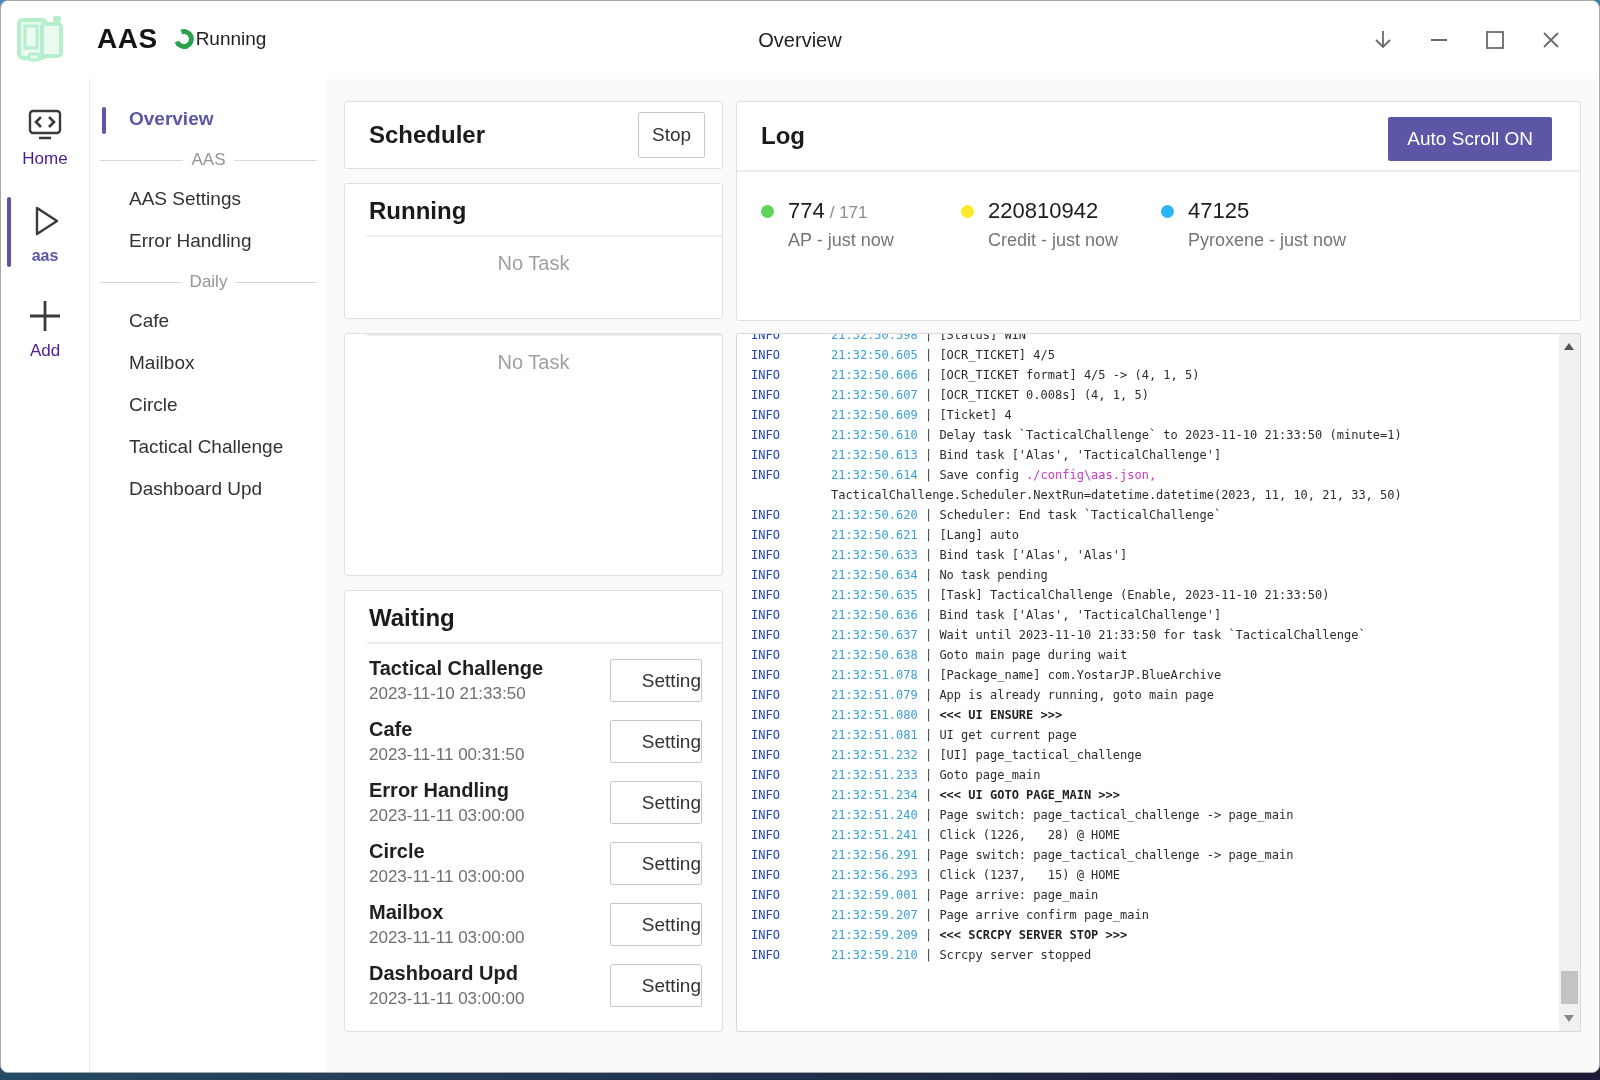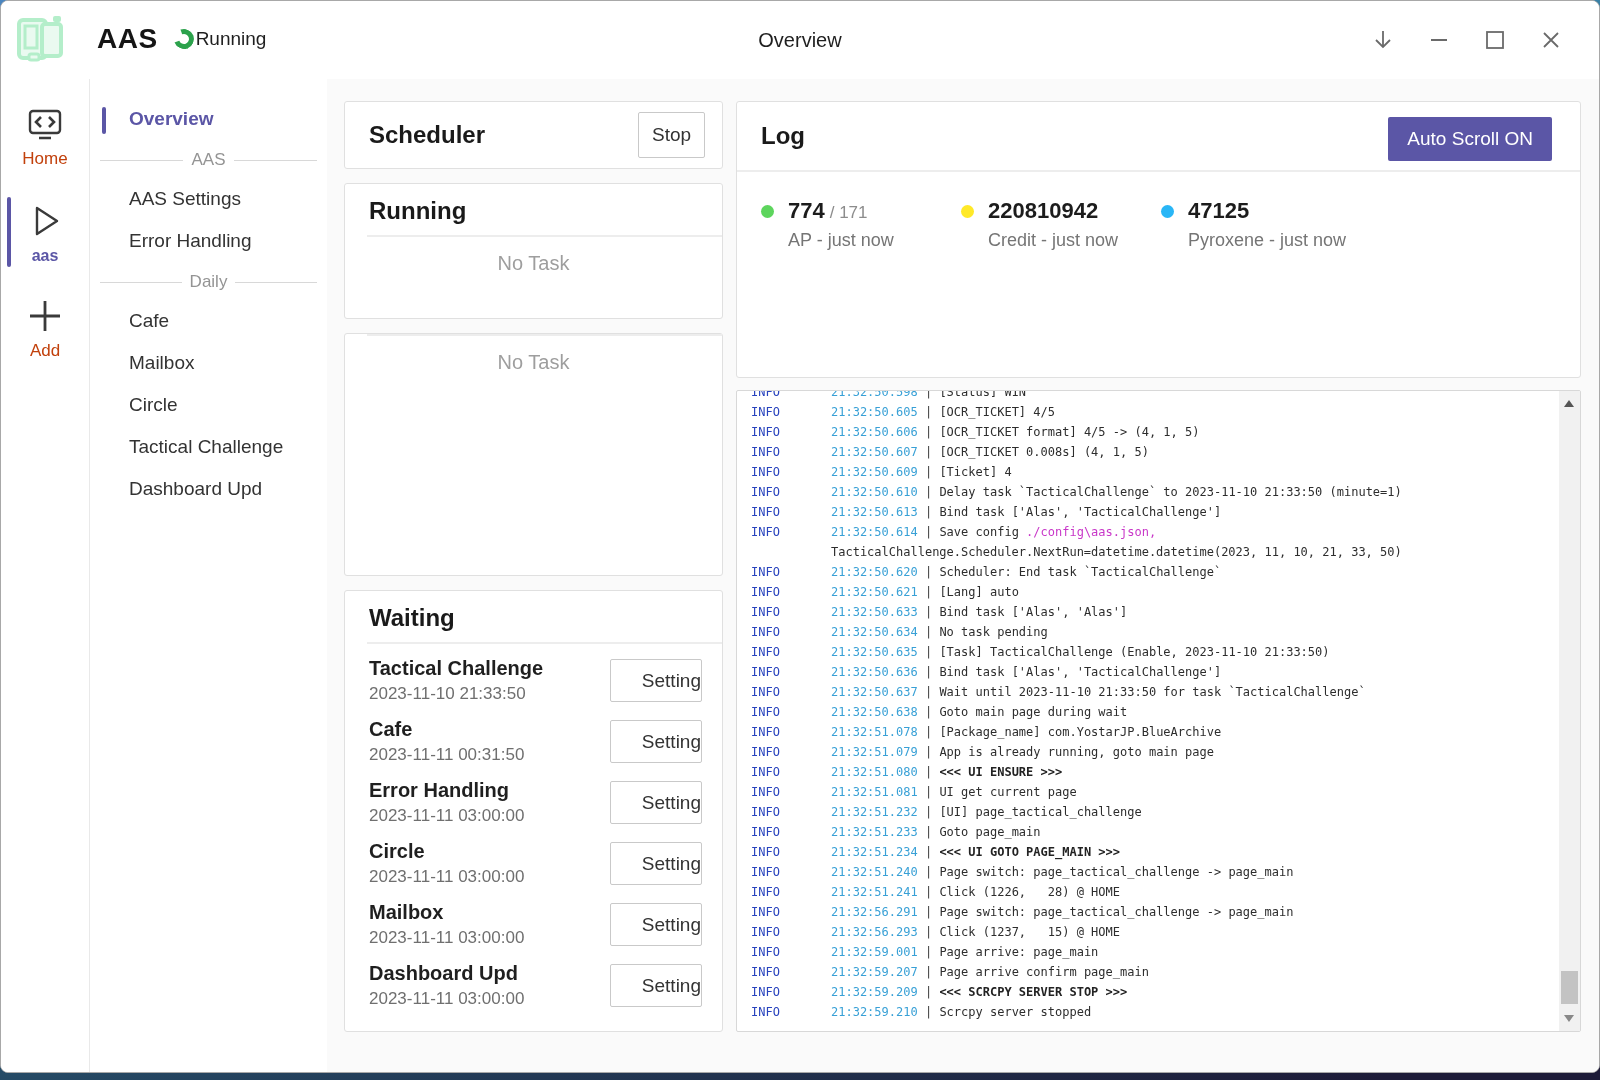--- a/index.html
+++ b/index.html
@@ -22,21 +22,21 @@
   .spinner { width:20px; height:20px; border-radius:50%; border:5px solid #2ca24c; border-left-color:transparent; transform:rotate(25deg); margin-left:16px; }
   .status-text { font-size:19px; color:#1f1f1f; margin-left:2px; }
   .win-title { position:absolute; left:0; right:0; top:0; height:78px; display:flex; align-items:center; justify-content:center; font-size:20px; color:#1f1f1f; pointer-events:none; }
   .win-controls { position:absolute; right:34px; top:0; height:78px; display:flex; align-items:center; gap:27px; }
   .wc-btn { width:29px; height:29px; display:flex; align-items:center; justify-content:center; cursor:pointer; }
   .wc-btn svg { stroke:#6a6a6a; stroke-width:1.8; fill:none; }
   
   .rail { position:absolute; left:0; top:78px; bottom:0; width:89px; background:#fff; border-right:1px solid #e9e9e9; padding-top:20px; z-index:4; }
   .rail-item { position:relative; display:flex; flex-direction:column; align-items:center; padding:8px 0 10px 0; margin-bottom:14px; cursor:pointer; }
   .rail-item svg { stroke:#3a3a3a; fill:none; stroke-width:2.4; }
-  .rail-label { font-size:17px; color:#c2410c; margin-top:6px; }
+  .rail-label { font-size:17px; color:#4c1d95; margin-top:6px; }
   .rail-item.active .rail-label { color:#5b56a6; font-weight:700; font-size:16px; }
   .rail-item.active::before { content:''; position:absolute; left:6px; top:4px; bottom:8px; width:4px; background:#5b56a6; border-radius:2px; }
   
   .nav { position:absolute; left:89px; top:78px; bottom:0; width:237px; background:#fff; padding-top:20px; z-index:4; }
   .nav-item { position:relative; font-size:19px; color:#333; padding:9px 0 9px 39px; cursor:pointer; height:42px; }
   .nav-item.active { color:#5b56a6; font-weight:700; }
   .nav-item.active::before { content:''; position:absolute; left:12px; top:8px; height:27px; width:4px; background:#5b56a6; border-radius:2px; }
   .nav-section { display:flex; align-items:center; gap:8px; padding:0 10px; height:38px; }
   .nav-section .line { flex:1; height:1px; background:#d8d8d8; }
   .nav-section .sec-label { font-size:17px; color:#949494; }
@@ -57,27 +57,27 @@
   .card-head-sm { padding:13px 0 10px 24px; }
   .no-task { text-align:center; font-size:20px; color:#9e9e9e; padding-top:15px; }
   
   .card-waiting { flex:1; overflow:hidden; }
   .waiting-list { padding:6px 20px 0 24px; }
   .wait-row { display:flex; align-items:center; justify-content:space-between; height:61px; }
   .wait-name { font-size:20px; font-weight:700; color:#1f1f1f; }
   .wait-date { font-size:17px; color:#6f6f6f; margin-top:4px; }
   .setting-btn { width:92px; height:43px;text-align:right; }
   
-  .card-loghead { height:277px; position:relative; }
+  .card-loghead { height:220px; position:relative; }
   .loghead-top { height:70px; display:flex; align-items:center; padding-left:24px; border-bottom:2px solid #ededed; }
   .autoscroll-btn { position:absolute; right:28px; top:15px; height:44px; padding:0 19px; background:#5b56a6; color:#fff; border:none; border-radius:2px; font-size:19px; font-family:"Liberation Sans",sans-serif; cursor:pointer;text-align:center; }
   .stats-row { display:flex; padding:26px 0 0 24px; }
   .stat { width:200px; display:flex; }
   .stat-dot { width:13px; height:13px; border-radius:50%; margin:7px 14px 0 0; flex:none; }
-  .stat-value { font-size:22px; font-weight:700; color:#1c1c1c; }
+  .stat-value { font-size:22px; font-weight:400; color:#1c1c1c; }
   .stat-total { font-size:17px; font-weight:400; color:#8c8c8c; margin-left:5px; }
   .stat-label { font-size:18px; color:#757575; margin-top:6px; }
   
   .log-box { flex:1; background:#fff; border:1px solid #d8d8d8; border-radius:2px; position:relative; overflow:hidden; }
   .log-content { font-family:"DejaVu Sans Mono", monospace; font-size:12px; line-height:20px; color:#2d2d2d; padding:0 34px 6px 14px; margin-top:-9px; white-space:pre-wrap; word-break:break-word; }
   .log-line { display:flex; }
   .log-line .lvl { width:80px; flex:none; color:#2742bd; }
   .log-line .body { flex:1; min-width:0; }
   .t-time { color:#38a0d6; }
   .t-sep { color:#3c3c3c; }

